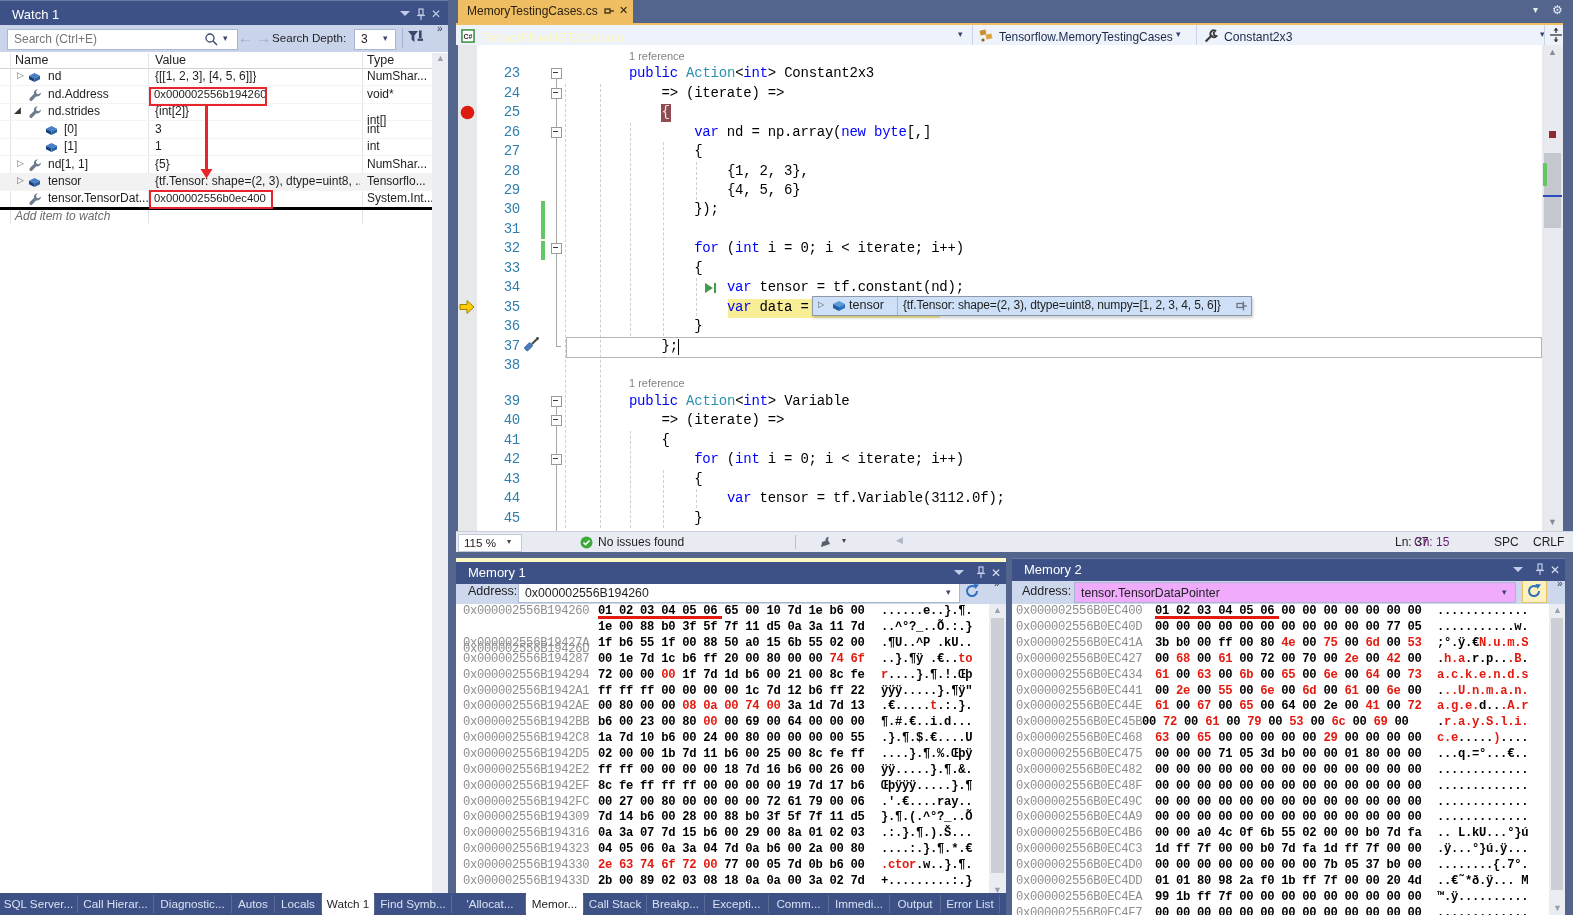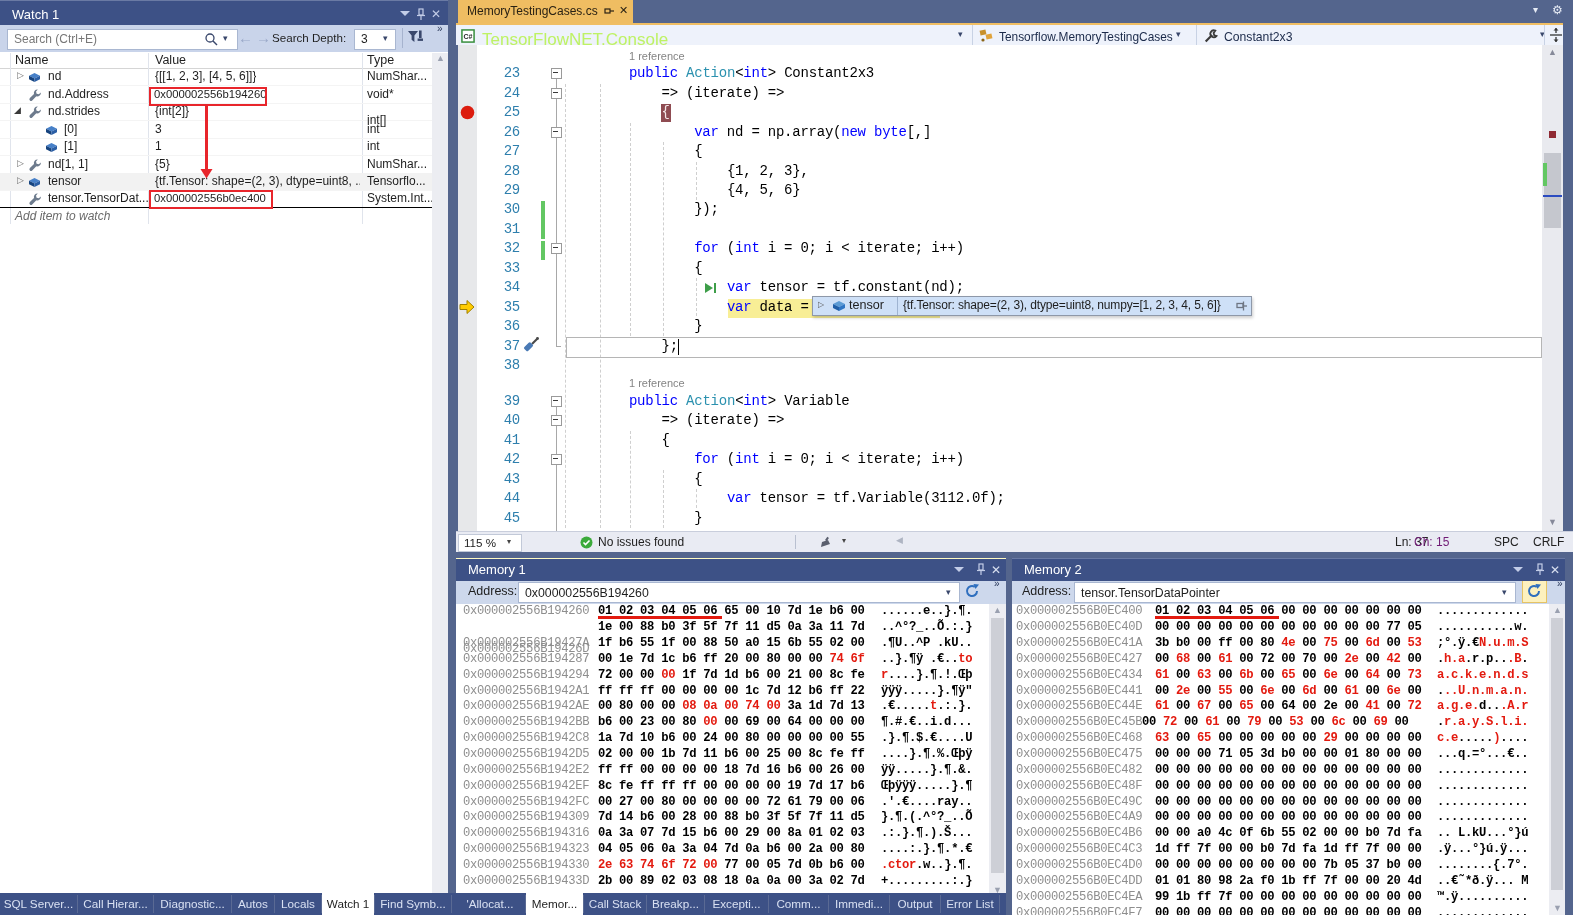--- a/index.html
+++ b/index.html
@@ -130,21 +130,21 @@
         <span class="a" style="left:17px;top:2px;color:#6E6E6E;font-size:9px;">▷</span>
         <svg class="a" style="left:28px;top:4px;" width="13" height="11" viewBox="0 0 14 12">
           <polygon points="1,4 7,1 13,4 7,7" fill="#4780C8"></polygon>
           <polygon points="1,4 7,7 7,11 1,8" fill="#16437E"></polygon>
           <polygon points="13,4 7,7 7,11 13,8" fill="#2A5EA5"></polygon>
         </svg>
         <span class="a" style="left:48px;top:1px;white-space:nowrap;">tensor</span>
         <span class="a" style="left:155px;top:1px;white-space:nowrap;max-width:205px;overflow:hidden;display:inline-block;">{tf.Tensor: shape=(2, 3), dtype=uint8, ...</span>
         <span class="a" style="left:367px;top:1px;white-space:nowrap;">Tensorflo...</span>
       </div>
-      <div class="wrow" style="left:0;top:190px;width:432px;border-bottom:1px solid #000000;">
+      <div class="wrow" style="left:0;top:190px;width:432px;border-bottom:3px solid #000000;">
         <svg class="a" style="left:28px;top:2px;" width="14" height="14" viewBox="0 0 14 14">
           <path d="M12.9 4.5 A3.6 3.6 0 0 1 8.3 8.3 L4.2 12.4 A1.6 1.6 0 0 1 1.9 10.1 L6 6 A3.6 3.6 0 0 1 9.8 1.4 L8 3.5 L8.6 5.7 L10.8 6.3 L12.9 4.5 Z" fill="#6D7B8D"></path>
         </svg>
         <span class="a" style="left:48px;top:1px;white-space:nowrap;">tensor.TensorDat...</span>
         <span class="a" style="left:154px;top:2px;font-size:11.3px;white-space:nowrap;">0x000002556b0ec400</span>
         <span class="a" style="left:367px;top:1px;white-space:nowrap;">System.Int...</span>
       </div>
       <div class="wrow" style="left:0;top:208px;width:432px;">
         <span class="a" style="left:15px;top:1px;color:#6A6A6A;font-style:italic;">Add item to watch</span>
       </div>
@@ -170,21 +170,21 @@
       <span class="a" style="left:161px;top:4px;font-size:11px;">✕</span>
     </div>
     <span class="a" style="left:1533px;top:4px;color:#E6EBF5;font-size:10px;">▾</span>
     <span class="a" style="left:1552px;top:3px;color:#E6EBF5;font-size:12px;">⚙</span>
     <div class="a" style="left:456px;top:23px;width:1117px;height:2px;background:#F0BE63;"></div>
     <div class="a" style="left:456px;top:25px;width:1109px;height:20px;background:#EEF2FB;"></div>
     <svg class="a" style="left:461px;top:29px;" width="14" height="14" viewBox="0 0 15 15">
       <rect x="1" y="1" width="13" height="13" fill="#FFF" stroke="#388E3C" stroke-width="1.6"></rect>
       <text x="7.5" y="10.5" font-size="7.5" font-weight="bold" fill="#2A2A2A" text-anchor="middle" font-family="Liberation Sans">C#</text>
     </svg>
-    <span class="a" style="left:482px;top:30px;font-size:17px;color:#bef264;">TensorFlowNET.Console</span>
+    <span class="a" style="left:482px;top:30px;font-size:13px;color:#fef9c3;">TensorFlowNET.Console</span>
     <span class="a" style="left:958px;top:29px;color:#39476B;font-size:9px;">▾</span>
     <div class="a" style="left:972px;top:25px;width:1px;height:20px;background:#C8D2E4;"></div>
     <svg class="a" style="left:979px;top:28px;" width="16" height="15" viewBox="0 0 16 15">
       <rect x="1" y="2" width="6" height="5" fill="#C8902B" transform="rotate(-12 4 4.5)"></rect>
       <rect x="7" y="6" width="6" height="5" fill="#E0A33A" transform="rotate(-12 10 8.5)"></rect>
       <circle cx="4" cy="12" r="1.6" fill="#8A6518"></circle>
     </svg>
     <span class="a" style="left:999px;top:30px;font-size:11.9px;color:#1B2A4A;">Tensorflow.MemoryTestingCases</span>
     <span class="a" style="left:1176px;top:29px;color:#39476B;font-size:9px;">▾</span>
     <div class="a" style="left:1196px;top:25px;width:1px;height:20px;background:#C8D2E4;"></div>
@@ -426,36 +426,36 @@
       <div class="hexrow addr" style="left:7px;top:316px;">0x000002556B19433D</div>
       <div class="hexrow" style="left:142px;top:316px;"><span>2b</span> <span>00</span> <span>89</span> <span>02</span> <span>03</span> <span>08</span> <span>18</span> <span>0a</span> <span>0a</span> <span>00</span> <span>3a</span> <span>02</span> <span>7d</span></div>
       <div class="hexrow" style="left:425px;top:316px;">+.........:.}</div>
       <div class="a" style="left:142px;top:58px;width:124px;height:2.5px;background:#E31A0F;"></div>
       <div class="a" style="left:533px;top:46px;width:17px;height:293px;background:#ECEDF2;">
         <span class="a" style="left:4px;top:1px;color:#9AA0B0;font-size:9px;">▲</span>
         <span class="a" style="left:4px;top:281px;color:#9AA0B0;font-size:9px;">▼</span>
         <div class="a" style="left:2px;top:14px;width:13px;height:255px;background:#CDCfD6;"></div>
       </div>
     </div>
-    <div class="a title" style="left:456px;top:558px;width:550px;height:22px;border-top:1px solid #fef9c3;">
+    <div class="a title" style="left:456px;top:558px;width:550px;height:22px;border-top:4px solid #fef9c3;">
       <span class="titletxt" style="top:3px;">Memory 1</span>
       <div class="a" style="left:498px;top:8px;width:0;height:0;border-left:5px solid transparent;border-right:5px solid transparent;border-top:5.5px solid #C3CDE8;"></div>
       <svg class="a" style="left:519px;top:4px;" width="12" height="13" viewBox="0 0 12 13">
         <g stroke="#C3CDE8" fill="none" stroke-width="1.2">
           <rect x="4" y="1" width="4" height="6"></rect>
           <line x1="2" y1="7.5" x2="10" y2="7.5"></line>
           <line x1="6" y1="8" x2="6" y2="12"></line>
         </g>
       </svg>
       <span class="ticon" style="left:535px;font-size:12px;top:4px;">✕</span>
     </div>
     <div class="a" style="left:1012px;top:558px;width:553px;height:357px;background:#FFFFFF;overflow:hidden;">
       <div class="a" style="left:0;top:22px;width:553px;height:24px;background:#CDD8EC;">
         <span class="a" style="left:10px;top:4px;font-size:12.5px;color:#1E1E1E;">Address:</span>
-        <div class="a" style="left:62px;top:2px;width:440px;height:19px;background:#ffffff;border:1px solid #A9B7D1;">
+        <div class="a" style="left:62px;top:2px;width:440px;height:19px;background:#f0abfc;border:1px solid #A9B7D1;">
           <span class="a" style="left:6px;top:3px;font-size:12.3px;color:#1E1E1E;">tensor.TensorDataPointer</span>
           <span class="a" style="left:427px;top:4px;color:#39476B;font-size:9px;">▾</span>
         </div>
         <div class="a" style="left:510px;top:0px;width:23px;height:21px;background:#FDF1BE;border:1px solid #E5C365;"></div>
         <svg class="a" style="left:514px;top:3px;" width="16" height="16" viewBox="0 0 16 16">
           <path d="M13 8 a5 5 0 1 1 -2.2-4.1" fill="none" stroke="#2F6FBE" stroke-width="2"></path>
           <polygon points="9.5,1 15,1.5 11.5,6" fill="#2F6FBE"></polygon>
         </svg>
         <span class="a" style="left:545px;top:-2px;color:#2B3A5C;font-size:10px;letter-spacing:-1px;">››</span>
       </div>

